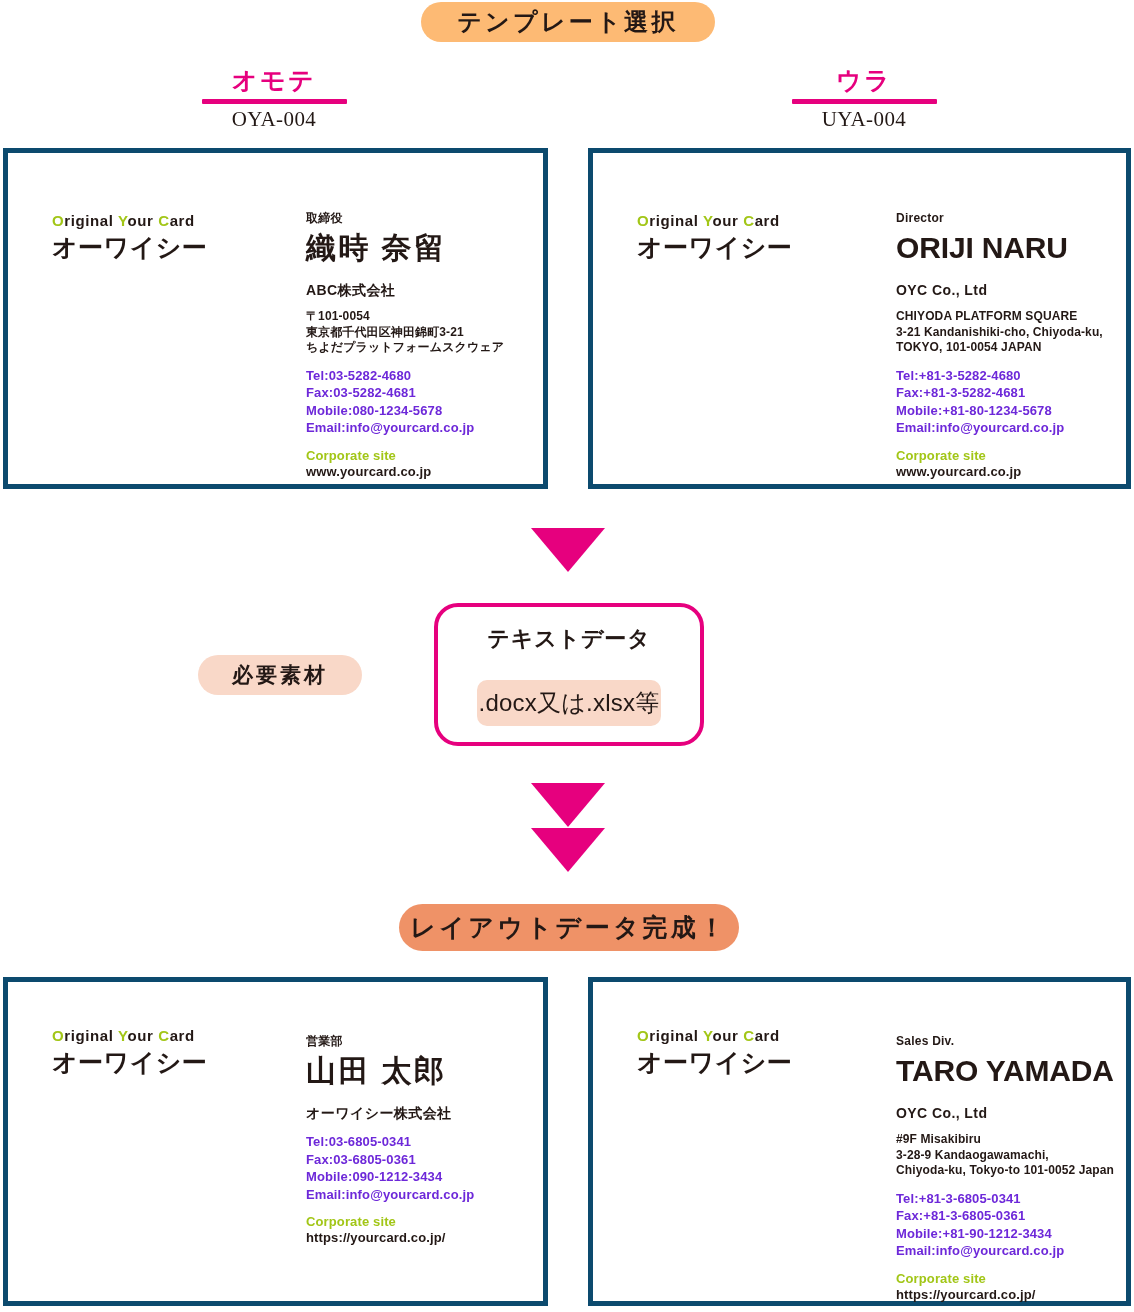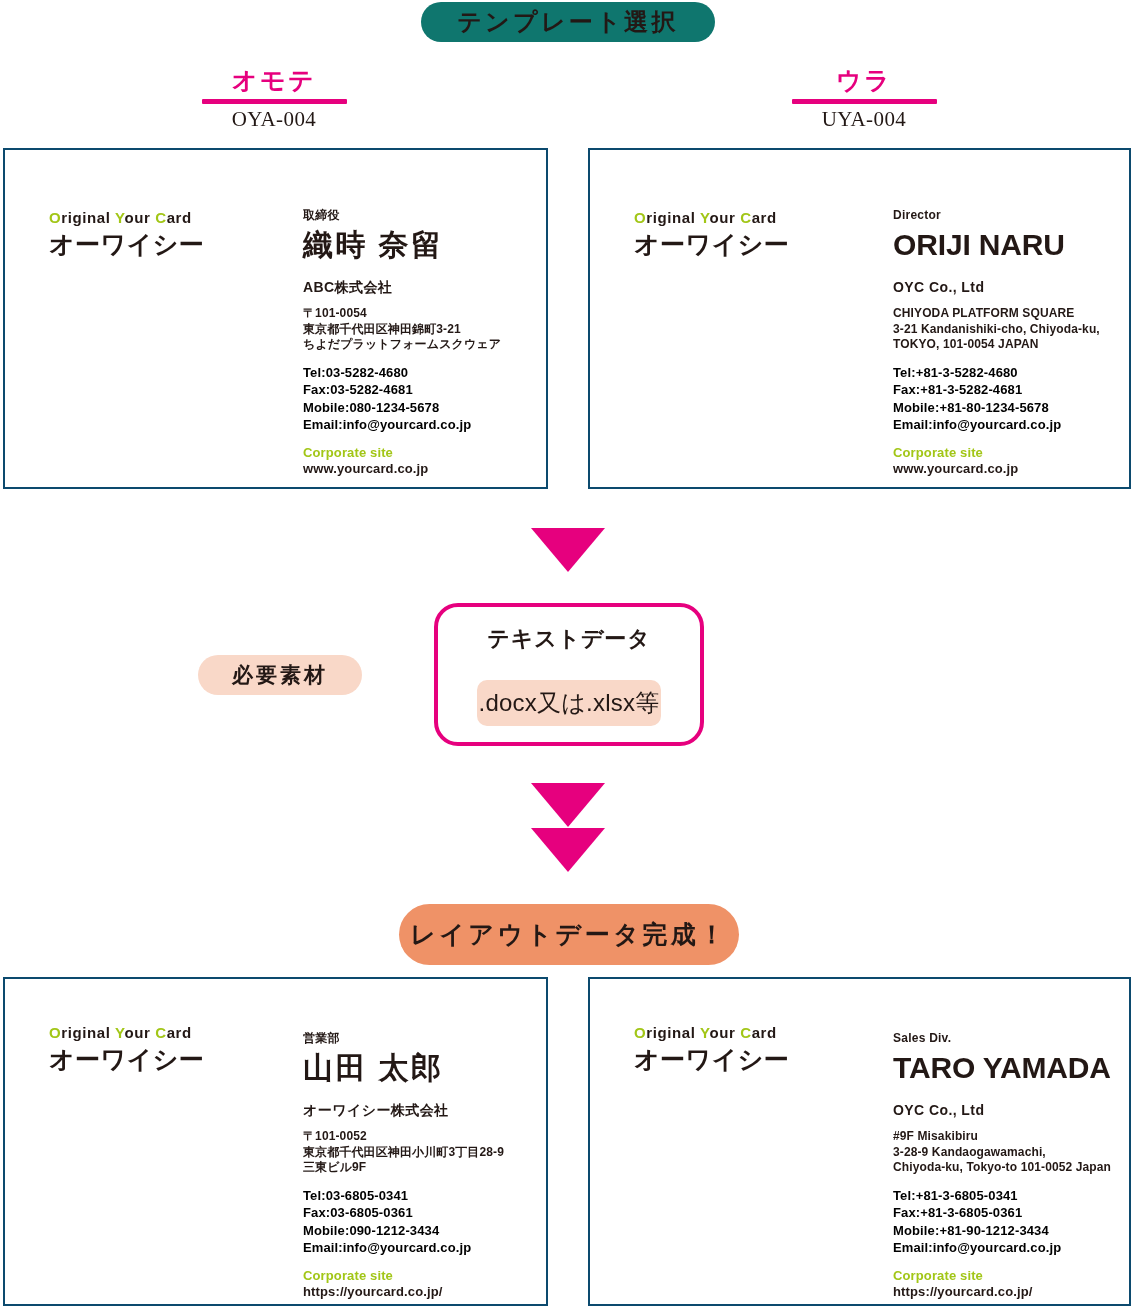--- a/index.html
+++ b/index.html
@@ -26,36 +26,36 @@
     font-weight: 700;
     letter-spacing: 0.14em;
     color: #231815;
     white-space: nowrap;
   }
   #header-badge {
     left: 421px;
     top: 2px;
     width: 294px;
     height: 40px;
-    background: #0f766e;
+    background: #fdba74;
     font-size: 24px;
   }
   #material-badge {
     left: 198px;
     top: 655px;
     width: 164px;
     height: 40px;
     background: #f9d8c8;
     font-size: 21px;
   }
   #complete-badge {
     left: 399px;
     top: 904px;
     width: 340px;
-    height: 61px;
+    height: 47px;
     background: #ef9267;
     font-size: 25px;
   }
 
   
   .side-head {
     position: absolute;
     width: 280px;
     text-align: center;
   }
@@ -80,21 +80,21 @@
     font-weight: 400;
     color: #231815;
     letter-spacing: 0.02em;
     font-family: "Liberation Serif", "DejaVu Serif", serif;
   }
 
   
   .card {
     position: absolute;
     background: #ffffff;
-    border: 2px solid #0c4a6e;
+    border: 5px solid #0c4a6e;
     box-sizing: border-box;
   }
   #card-front-ja { left: 3px;   top: 148px;  width: 545px; height: 341px; }
   #card-front-en { left: 588px; top: 148px;  width: 543px; height: 341px; }
   #card-back-ja  { left: 3px;   top: 977px;  width: 545px; height: 329px; }
   #card-back-en  { left: 588px; top: 977px;  width: 543px; height: 329px; }
 
   .card-inner {
     position: absolute;
     inset: 0;
@@ -161,21 +161,21 @@
     font-weight: 700;
     color: #231815;
     line-height: 1.30;
     margin-top: 10px;
     letter-spacing: 0.01em;
   }
   .addr .line { white-space: nowrap; }
   .contact {
     font-size: 13px;
     font-weight: 700;
-    color: #000000;
+    color: #6d28d9;
     line-height: 1.34;
     margin-top: 11px;
     letter-spacing: 0.01em;
   }
   .contact .line { white-space: nowrap; }
   .site-wrap { margin-top: 11px; }
   .site-label {
     font-size: 13px;
     font-weight: 700;
     color: #a2c617;
@@ -329,25 +329,20 @@
 <div class="card" id="card-back-ja">
   <div class="card-inner">
     <div class="logo-block">
       <div class="logo-en"><span class="g">O</span><span>riginal </span><span class="g">Y</span><span>our </span><span class="g">C</span><span>ard</span></div>
       <div class="logo-kana">オーワイシー</div>
     </div>
     <div class="info-block">
       <div class="job-title">営業部</div>
       <div class="person-name ja">山田 太郎</div>
       <div class="company">オーワイシー株式会社</div>
-      <div class="addr">
-        <div class="line">〒101-0052</div>
-        <div class="line">東京都千代田区神田小川町3丁目28-9</div>
-        <div class="line">三東ビル9F</div>
-      </div>
       <div class="contact">
         <div class="line">Tel:03-6805-0341</div>
         <div class="line">Fax:03-6805-0361</div>
         <div class="line">Mobile:090-1212-3434</div>
         <div class="line">Email:info@yourcard.co.jp</div>
       </div>
       <div class="site-wrap">
         <div class="site-label">Corporate site</div>
         <div class="site-url">https://yourcard.co.jp/</div>
       </div>

